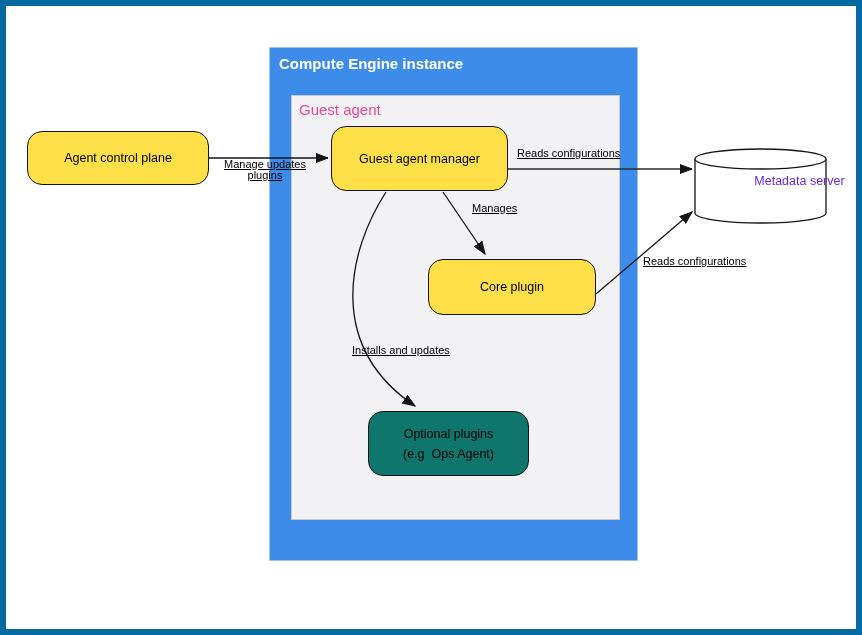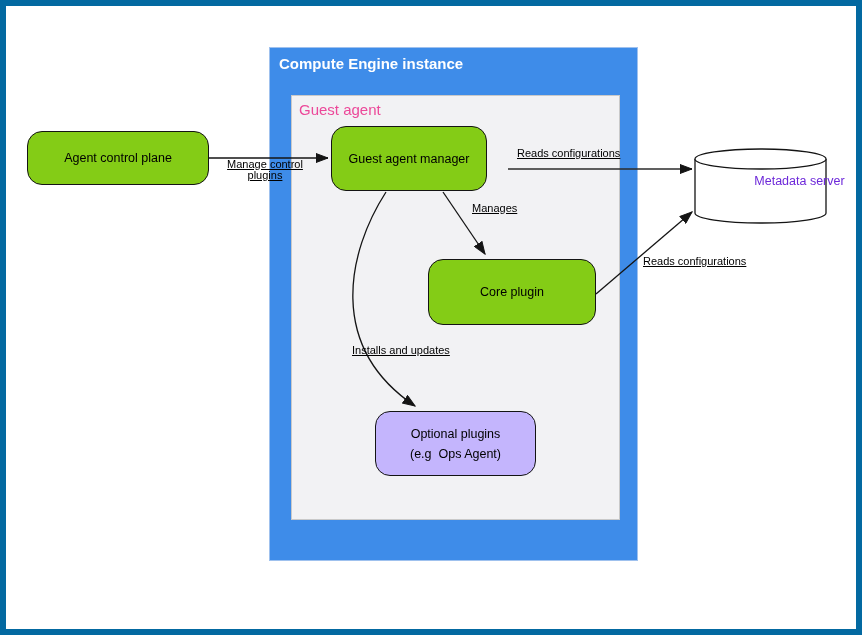--- a/index.html
+++ b/index.html
@@ -70,25 +70,25 @@
     display: flex;
     flex-direction: column;
     align-items: center;
     justify-content: center;
     font-size: 12.5px;
     color: #000000;
     text-align: center;
     z-index: 4;
     line-height: 20px;
   }
-  .node-blue { background: #84cc16; }
-  .node-yellow { background: #c4b5fd; margin-left: 7px; }
+  .node-blue { background: #fde047; }
+  .node-yellow { background: #0f766e; }
   #agent-control-plane { left: 21px;  top: 125px; width: 182px; height: 54px; }
-  #guest-agent-manager { left: 325px; top: 120px; width: 156px; height: 65px; }
-  #core-plugin         { left: 422px; top: 253px; width: 168px; height: 66px; }
+  #guest-agent-manager { left: 325px; top: 120px; width: 177px; height: 65px; }
+  #core-plugin         { left: 422px; top: 253px; width: 168px; height: 56px; }
   #optional-plugins    { left: 362px; top: 405px; width: 161px; height: 65px; }
   .node-label { white-space: pre-wrap; }
   
   .cyl-label {
     position: absolute;
     left: 689px; top: 168px;
     width: 131px;
     text-align: center;
     font-size: 12.5px;
     color: #6d28d9;
@@ -156,19 +156,19 @@
     <span class="node-label">Core plugin</span>
   </div>
 
   <div class="node node-yellow" id="optional-plugins">
     <span class="node-label">Optional plugins</span>
     <span class="node-label">(e.g  Ops Agent)</span>
   </div>
 
   <div class="cyl-label">Metadata server</div>
 
-  <div class="edge-label" id="lbl-manage">Manage control plugins</div>
+  <div class="edge-label" id="lbl-manage">Manage updates plugins</div>
   <div class="edge-label" id="lbl-reads-1">Reads configurations</div>
   <div class="edge-label" id="lbl-manages">Manages</div>
   <div class="edge-label" id="lbl-reads-2">Reads configurations</div>
   <div class="edge-label" id="lbl-installs">Installs and updates</div>
 
 </div>
 
 </body></html>

